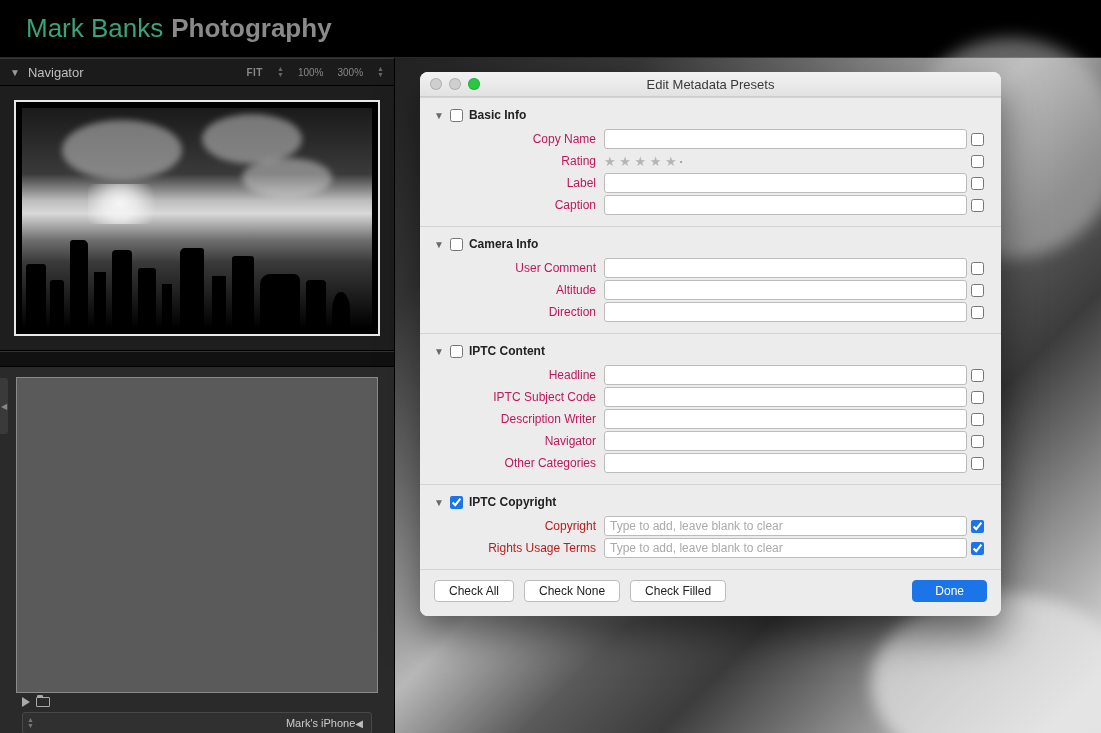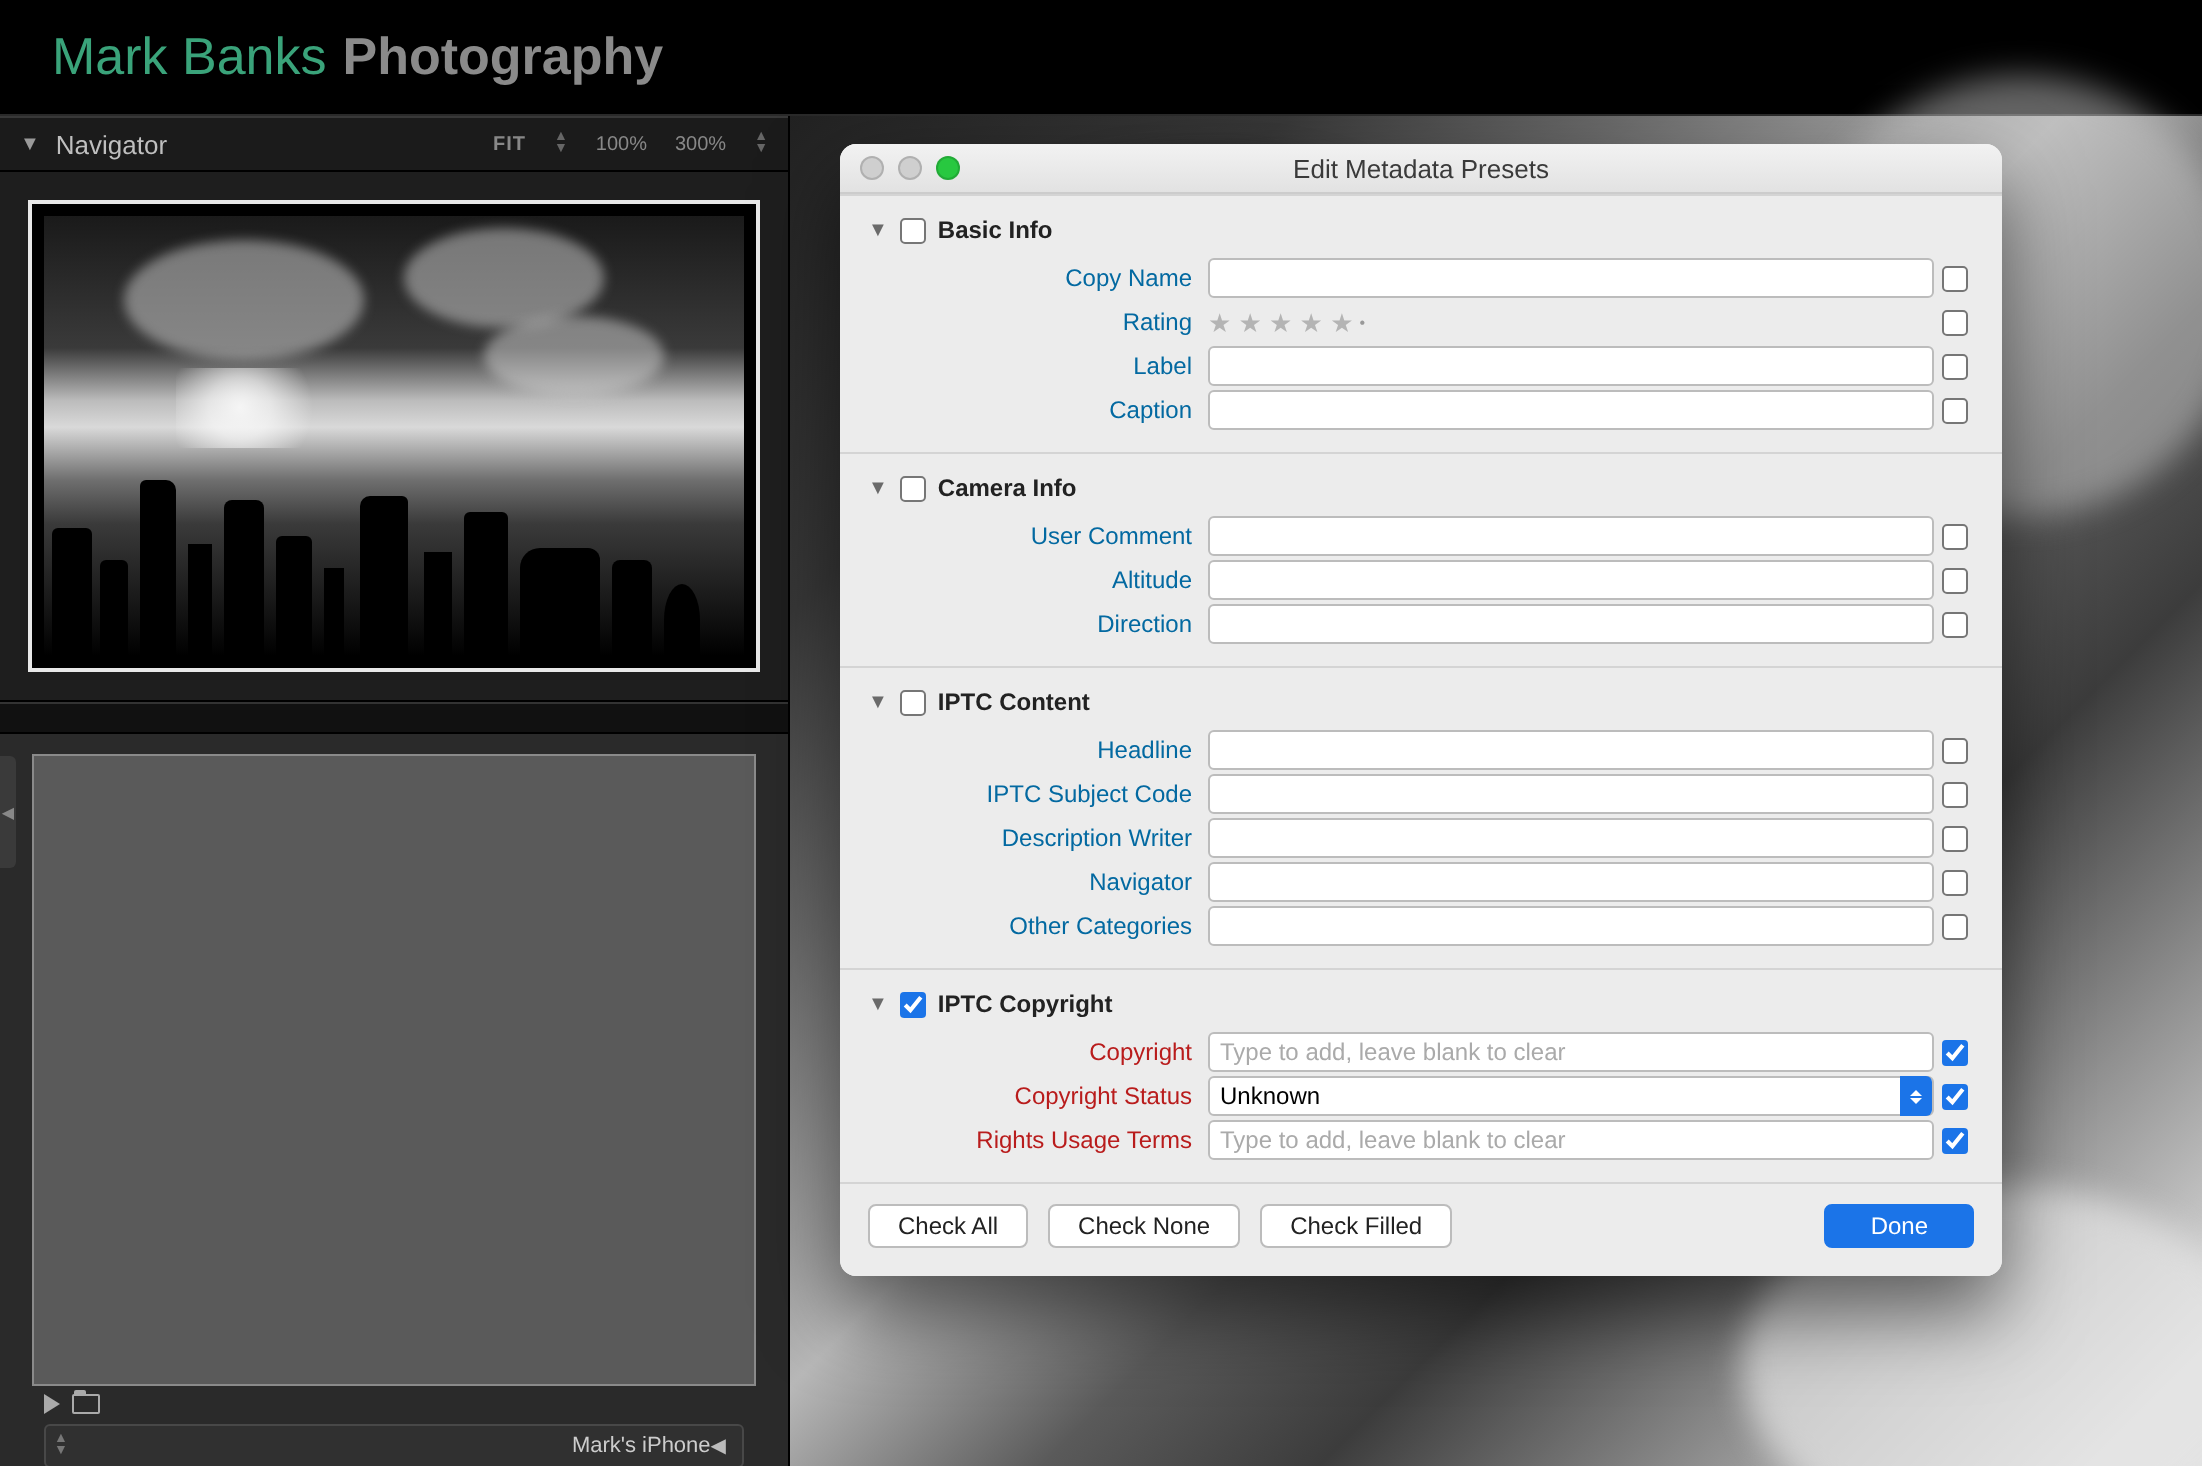--- a/index.html
+++ b/index.html
@@ -84,21 +84,21 @@
 
 .sections { border-top:1px solid #d4d4d4; border-bottom:1px solid #d4d4d4; background:#ececec; max-height:498px; overflow:hidden;}
 .section { border-bottom:1px solid #d4d4d4; padding:6px 14px 10px 14px;}
 .section:last-child{border-bottom:none;}
 .sec-head { display:flex; align-items:center; gap:6px; padding:4px 0 6px 0;}
 .sec-head .disc { color:#6a6a6a; font-size:10px;}
 .sec-head input[type=checkbox]{ width:13px;height:13px; accent-color:#1b74e8;}
 .sec-head .name { font-size:12px; font-weight:bold; color:#222;}
 .row { display:flex; align-items:center; height:22px; margin-top:0px;}
 .row + .row { margin-top:0px;}
-.row .lbl { width:170px; text-align:right; padding-right:8px; font-size:12px; color:#0369a1;}
+.row .lbl { width:170px; text-align:right; padding-right:8px; font-size:12px; color:#be185d;}
 .row .lbl.red { color:#b91c1c;}
 .row .field { flex:1; height:20px; background:#fff; border:1px solid #bcbcbc; border-radius:3px; font-size:12px; padding:0 5px; color:#333;}
 .row .field::placeholder{color:#aaa;}
 .row .sel { flex:1; height:20px; background:#fff; border:1px solid #bcbcbc; border-radius:3px; font-size:12px; padding:0 5px; position:relative; display:flex;align-items:center;}
 .row .sel .end { position:absolute; right:0; top:-1px; bottom:-1px; width:16px; background:#1b74e8; border-radius:0 3px 3px 0; display:flex;flex-direction:column;align-items:center;justify-content:center;}
 .row .sel .end .u{width:0;height:0;border-left:3px solid transparent;border-right:3px solid transparent;border-bottom:3px solid #fff;margin-bottom:1px;}
 .row .sel .end .d{width:0;height:0;border-left:3px solid transparent;border-right:3px solid transparent;border-top:3px solid #fff;}
 .row .chk { width:20px; display:flex; justify-content:center;}
 .row .chk input{width:13px;height:13px; accent-color:#1b74e8;}
 .stars { display:flex; gap:1px; font-size:13px; color:#b4b4b4; align-items:center;}
@@ -309,33 +309,20 @@
         <span class="name">IPTC Copyright</span>
       </div>
       <div class="row">
         <div class="lbl red">Copyright</div>
         <input class="field" placeholder="Type to add, leave blank to clear" style="">
         <div class="chk">
             <input type="checkbox" checked="" style="">
           </div>
       </div>
       <div class="row">
-        <div class="lbl red">Copyright Status</div>
-        <div class="sel">
-          <span>Unknown</span>
-          <div class="end">
-              <div class="u"></div>
-              <div class="d"></div>
-            </div>
-        </div>
-        <div class="chk">
-            <input type="checkbox" checked="" style="">
-          </div>
-      </div>
-      <div class="row">
         <div class="lbl red">Rights Usage Terms</div>
         <input class="field" placeholder="Type to add, leave blank to clear" style="">
         <div class="chk">
             <input type="checkbox" checked="" style="">
           </div>
       </div>
 
     </div>
 
   </div>

